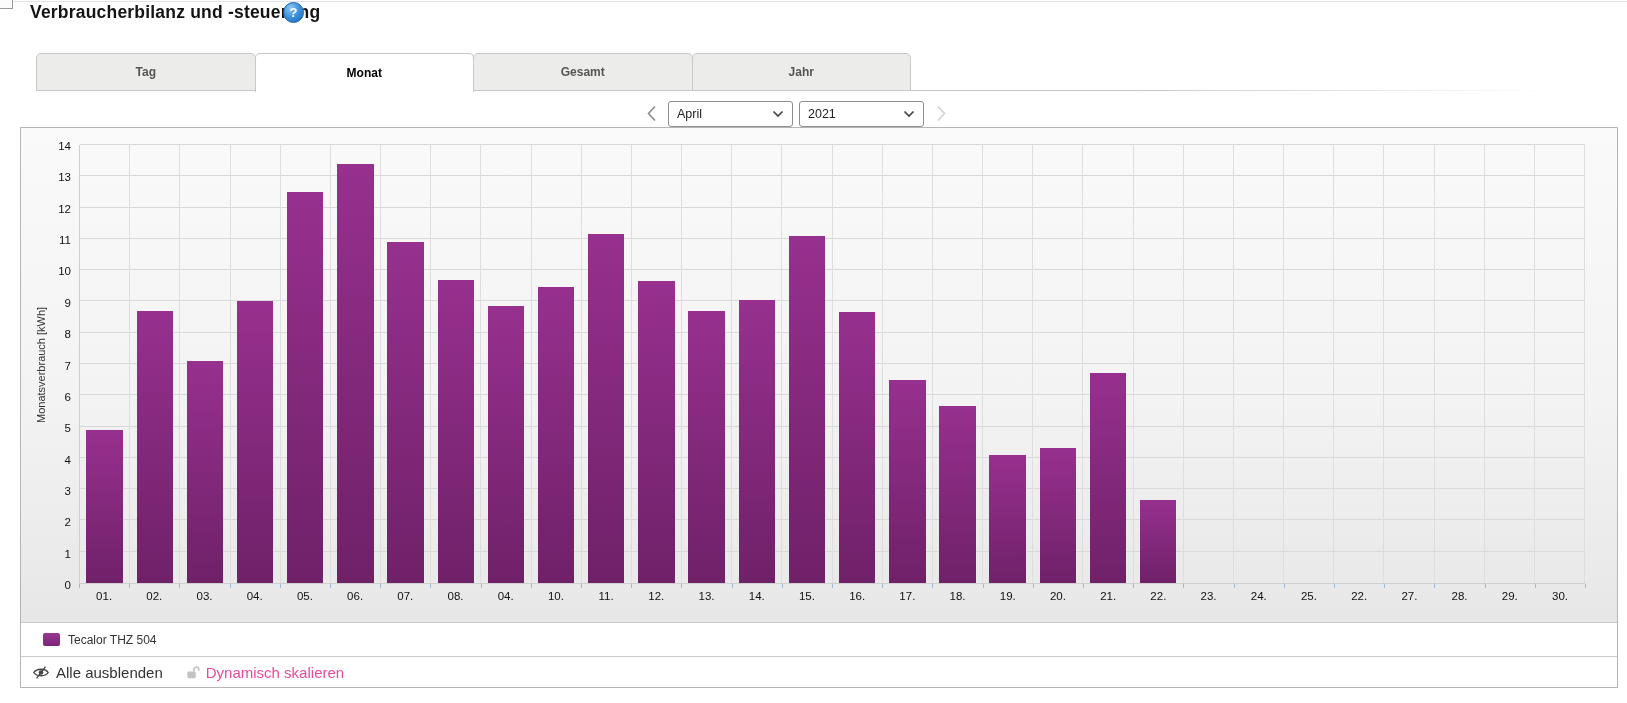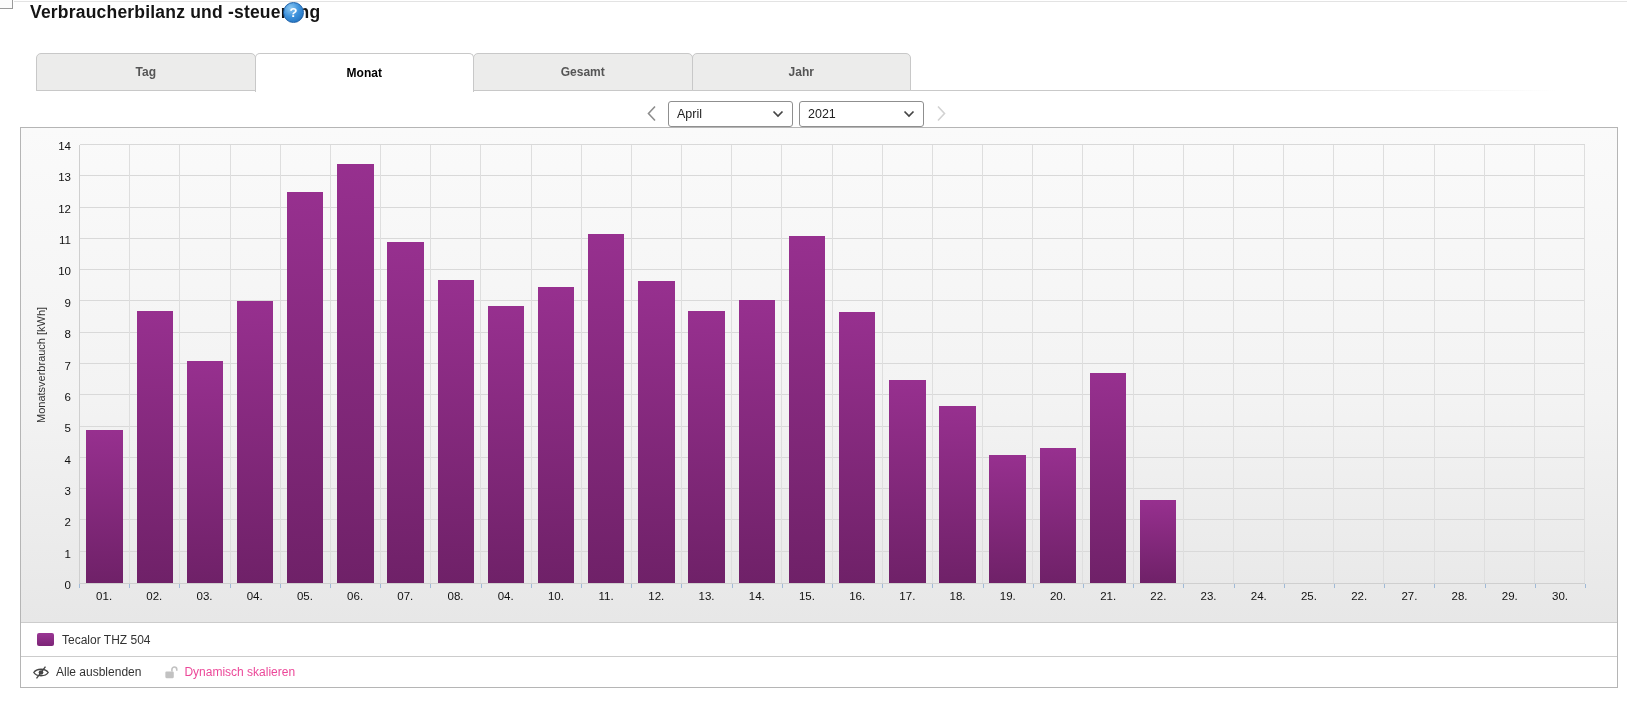--- a/index.html
+++ b/index.html
@@ -59,29 +59,29 @@
   .bar { position:absolute; bottom:0; left:13%; width:74%; z-index:2; }
 
   #x-ticks { position:absolute; left:58px; top:456px; width:1506px; height:5px; }
   .btick { position:absolute; top:0; width:1px; height:4px; background:#9fbad8; }
   #x-labels { position:absolute; left:58px; top:462px; width:1506px; height:16px; display:flex; }
   .xtick { flex:1; text-align:center; font-size:11.5px; color:#111; }
 
   
   #legend-row { position:absolute; left:0; top:494px; width:100%; height:34px;
     border-top:1px solid #ccc; background:#fff; display:flex; align-items:center; }
-  .legend-item { display:flex; align-items:center; margin-left:16px; cursor:pointer; }
+  .legend-item { display:flex; align-items:center; margin-left:22px; cursor:pointer; }
   .legend-swatch { width:17px; height:13px; border-radius:2px;
     background:linear-gradient(180deg,#9a3694,#7c2577); }
   .legend-label { margin-left:8px; font-size:12px; color:#333; }
 
   
   #footer-row { position:absolute; left:0; top:528px; width:100%; height:31px;
     border-top:1px solid #ccc; background:#fff; display:flex; align-items:center; }
-  .footer-ctl { display:flex; align-items:center; margin-left:11px; cursor:pointer; font-size:12px; }
+  .footer-ctl { display:flex; align-items:center; margin-left:11px; cursor:pointer; font-size:15px; }
   .footer-ctl .lbl { margin-left:6px; }
   #hide-all { color:#333; }
   #dyn-scale { color:#ec4899; margin-left:22px; }
 </style>
 </head>
 <body>
 
 <div id="corner-box"></div>
 <div id="top-line"></div>
 

